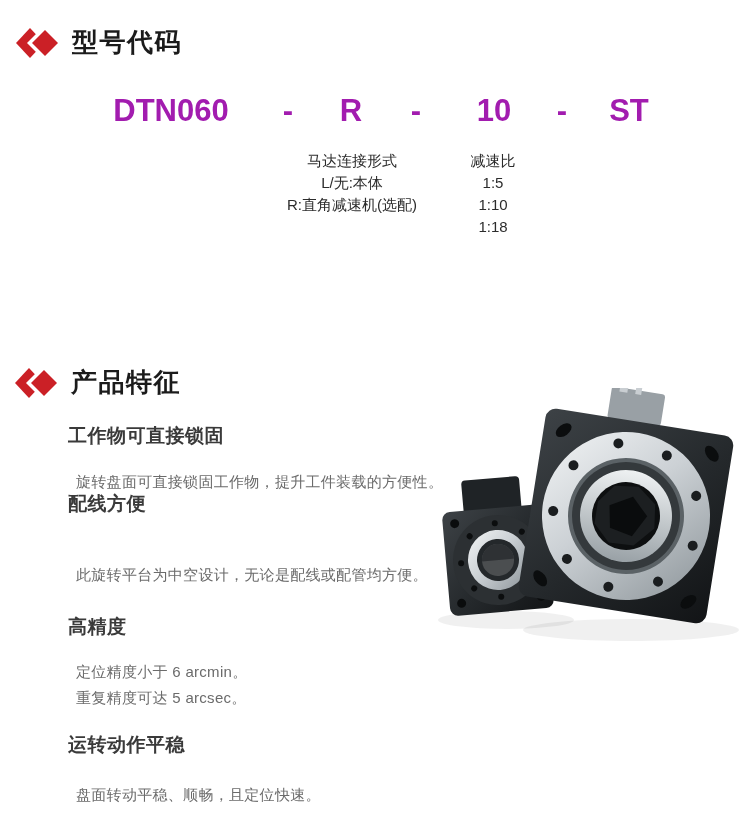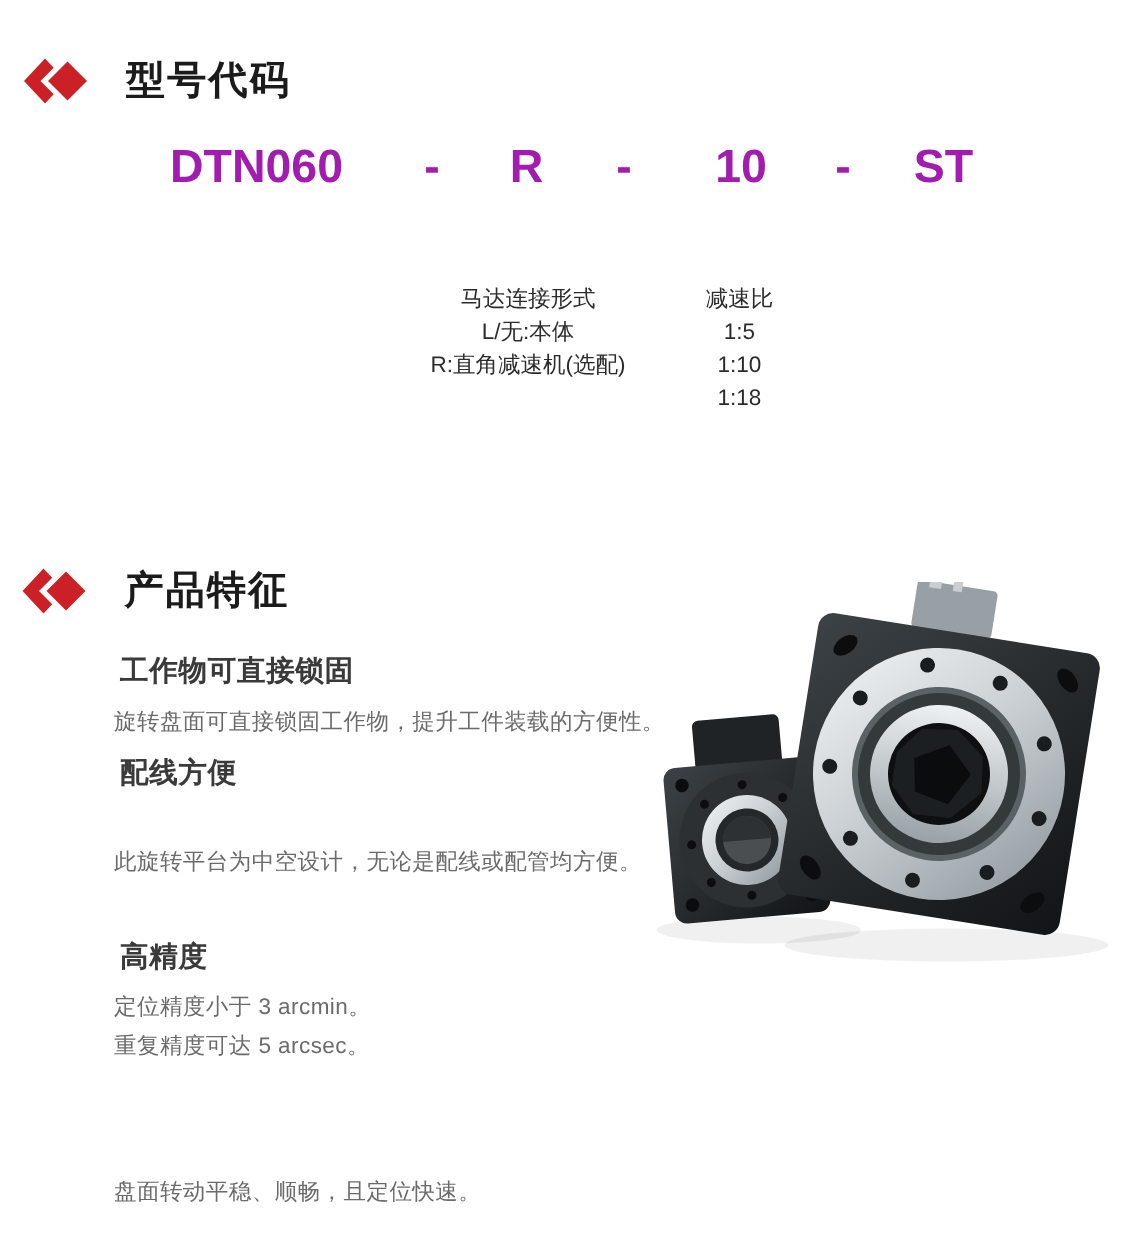--- a/index.html
+++ b/index.html
@@ -1,30 +1,30 @@
 <!DOCTYPE html>
 <html><head>
 <meta charset="utf-8">
 <style>
   html,body{margin:0;padding:0;background:#fff;}
   body{font-family:"Liberation Sans","DejaVu Sans",sans-serif;color:#2d2d2d;}
   .page{position:relative;width:750px;height:831px;background:#ffffff;overflow:hidden;}
 
   .sec-header{position:absolute;left:15px;display:flex;align-items:center;gap:13px;}
   .sec-header .marker{flex:0 0 auto;display:block;}
-  .sec-header h2{margin:12px;font-size:26px;font-weight:700;color:#1b1b1b;letter-spacing:1.5px;line-height:1.2;}
+  .sec-header h2{margin:0;font-size:26px;font-weight:700;color:#1b1b1b;letter-spacing:1.5px;line-height:1.2;}
 
   .code-part{position:absolute;top:92px;transform:translateX(-50%);font-size:31px;font-weight:700;
              color:#a21caf;white-space:nowrap;line-height:1.2;}
 
   .col{position:absolute;top:150px;font-size:15px;line-height:22px;color:#2c2c2c;white-space:nowrap;}
-  .col-center{transform:translateX(-50%);text-align:center;margin-top:39px;}
+  .col-center{transform:translateX(-50%);text-align:center;}
   .col .col-header{color:#2c2c2c;}
 
-  .feature-title{position:absolute;left:68px;margin:12px;font-size:19px;font-weight:600;color:#3a3a3a;
+  .feature-title{position:absolute;left:68px;margin:0;font-size:19px;font-weight:600;color:#3a3a3a;
                  letter-spacing:0.5px;line-height:1.3;font-family:Liberation Serif, serif;}
   .feature-desc{position:absolute;left:60px;margin:16px;font-size:15px;color:#6b6b6b;line-height:1.5;
                 letter-spacing:0.3px;}
 
   .product-photo{position:absolute;left:426px;top:388px;}
 </style>
 </head>
 <body>
 
 <div class="page">
@@ -72,23 +72,24 @@
     <h2>产品特征</h2>
   </header>
 
   <h3 class="feature-title" style="top:424px">工作物可直接锁固</h3>
   <p class="feature-desc" style="top:455px">旋转盘面可直接锁固工作物，提升工件装载的方便性。</p>
 
   <h3 class="feature-title" style="top:492px">配线方便</h3>
   <p class="feature-desc" style="top:548px">此旋转平台为中空设计，无论是配线或配管均方便。</p>
 
   <h3 class="feature-title" style="top:615px">高精度</h3>
-  <p class="feature-desc" style="top:645px">定位精度小于 3 arcmin。</p>
+  <p class="feature-desc" style="top:645px">定位精度小于 6 arcmin。</p>
   <p class="feature-desc" style="top:671px">重复精度可达 5 arcsec。</p>
 
+  <h3 class="feature-title" style="top:733px">运转动作平稳</h3>
   <p class="feature-desc" style="top:768px">盘面转动平稳、顺畅，且定位快速。</p>
 
   <svg class="product-photo" width="320" height="255" viewBox="0 0 320 255">
     <defs>
       <linearGradient id="silver" x1="0" y1="0" x2="1" y2="1">
         <stop offset="0" stop-color="#f3f5f6"></stop>
         <stop offset="0.45" stop-color="#ccd1d5"></stop>
         <stop offset="1" stop-color="#8b9398"></stop>
       </linearGradient>
       <linearGradient id="silver2" x1="0" y1="0" x2="0" y2="1">

